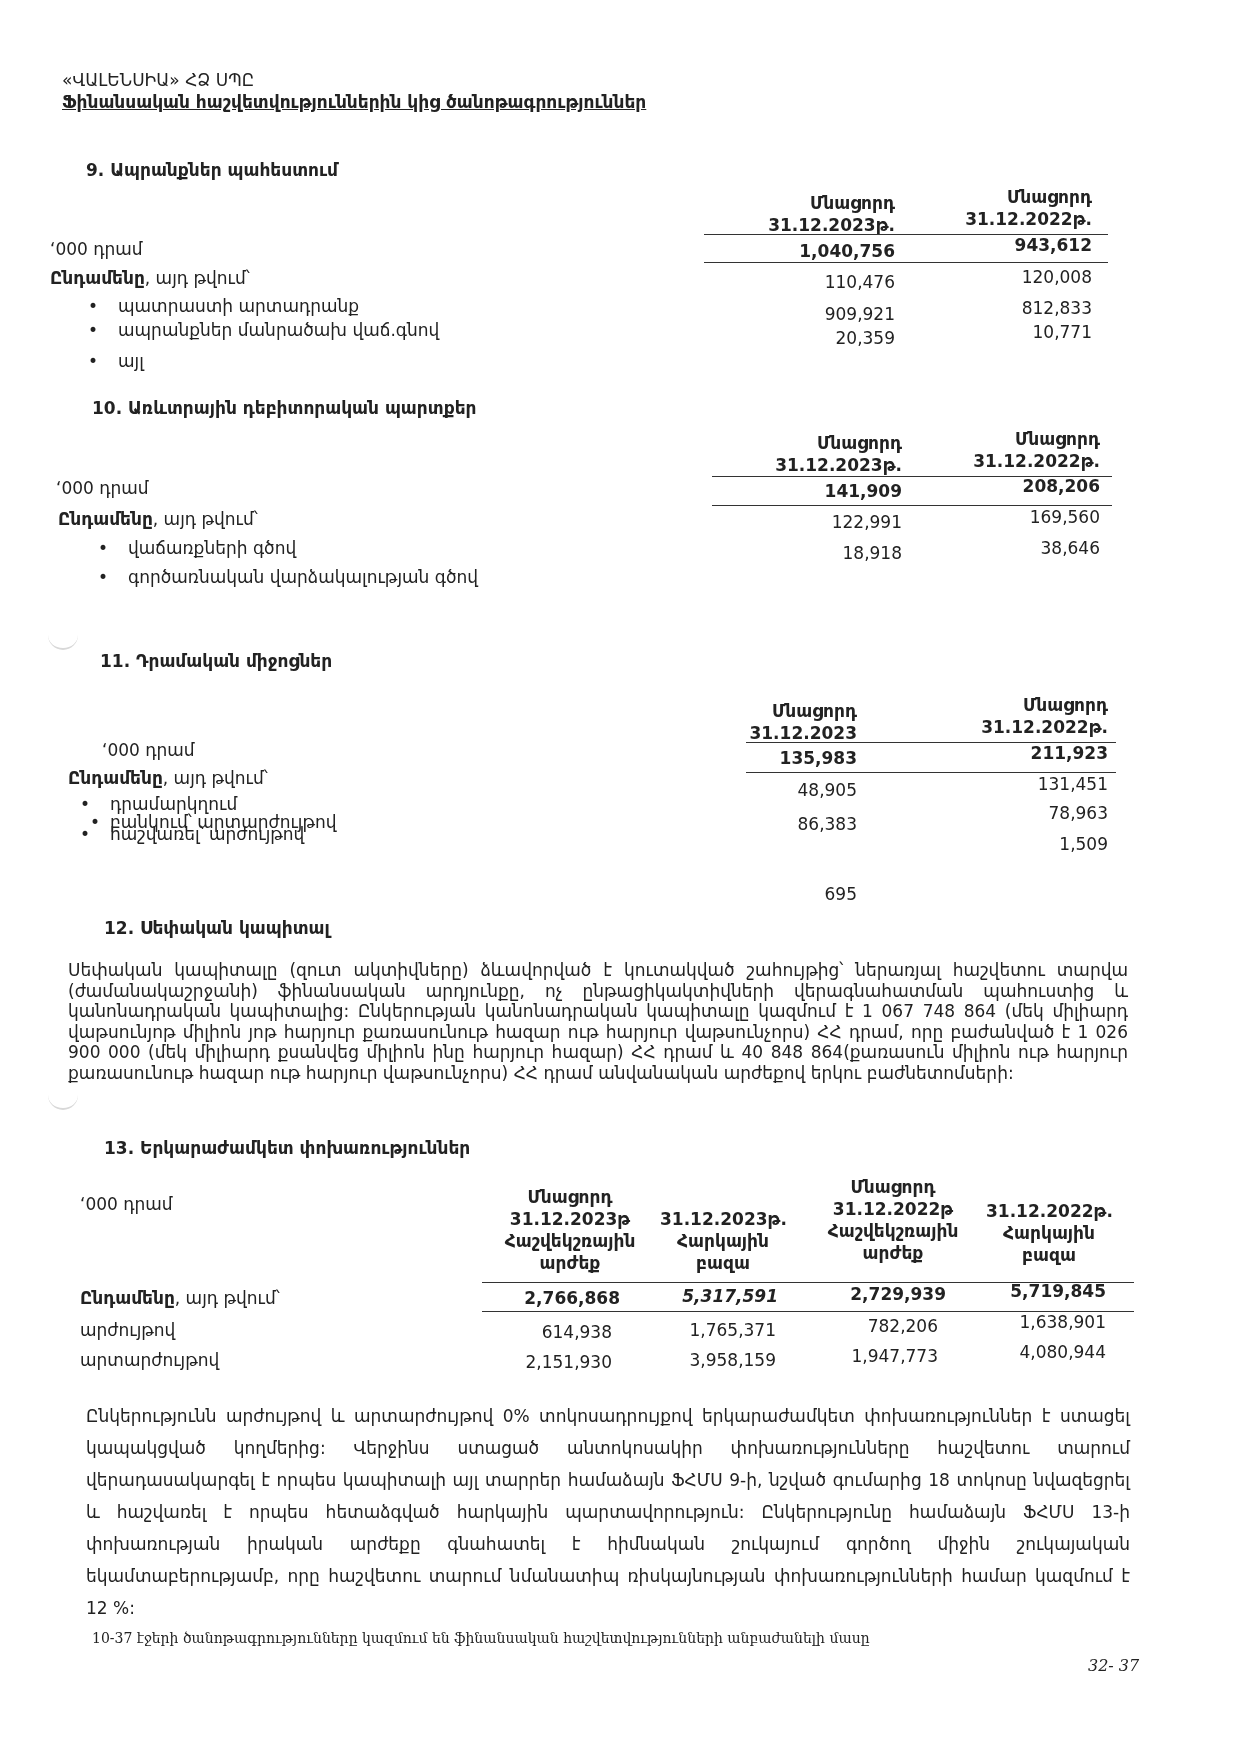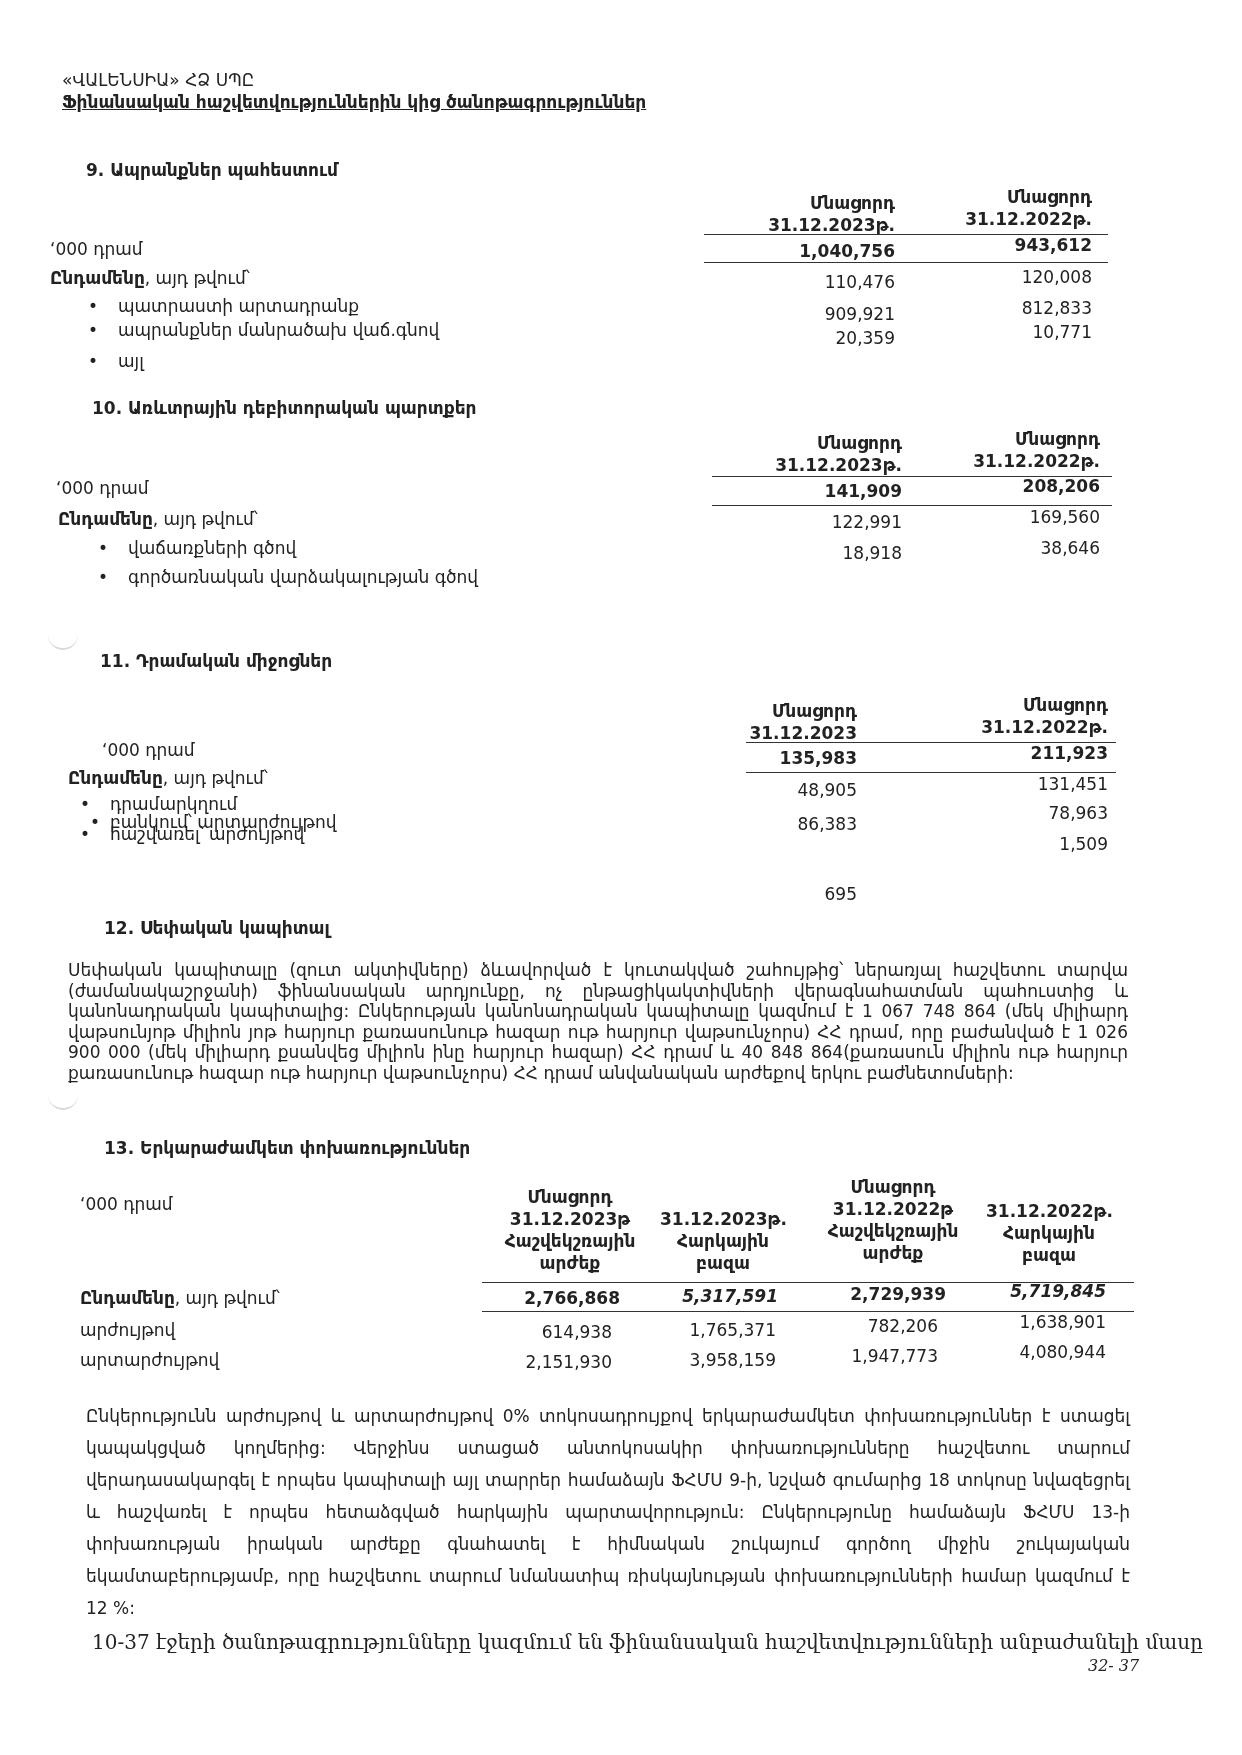--- a/index.html
+++ b/index.html
@@ -19,21 +19,21 @@
     .col-head { text-align: right; font-weight: bold; font-size: 17px; line-height: 22px; }
     .col-head.center { text-align: center; }
     .num { text-align: right; font-size: 17px; }
     .num.bold { font-weight: bold; }
     .rule { position: absolute; height: 0; border-top: 1.5px solid #333; }
     .para {
       position: absolute; font-size: 17px; line-height: 20px;
       text-align: justify; white-space: normal;
     }
     .para2 { line-height: 32px; }
-    .footer { left: 92px; top: 1630px; font-family: "DejaVu Serif", "Liberation Serif", serif; font-size: 20px; }
+    .footer { left: 92px; top: 1630px; font-family: "DejaVu Serif", "Liberation Serif", serif; font-size: 14px; }
     .pageno { left: 1088px; top: 1656px; font-family: "DejaVu Serif", "Liberation Serif", serif; font-style: italic; font-size: 16px; }
     .mark { position: absolute; left: 48px; width: 30px; height: 16px; border-bottom: 2px solid #d8d8d8; border-radius: 0 0 20px 20px; }
   </style>
 </head>
 <body>
 
 <div class="abs company">«ՎԱԼԵՆՍԻԱ» ՀՁ ՍՊԸ</div>
 <div class="abs subtitle">Ֆինանսական հաշվետվություններին կից ծանոթագրություններ</div>
 
 <div>
@@ -148,21 +148,21 @@
     <div>31.12.2022թ.</div>
     <div>Հարկային</div>
     <div>բազա</div>
   </div>
   <div class="rule" style="left:482px; top:1282px; width:652px;"></div>
 
   <div class="abs" style="left:80px; top:1288px;"><span class="bold">Ընդամենը</span><span>,  այդ թվում՝</span></div>
   <div class="abs num bold" style="left:500px; top:1288px; width:120px;">2,766,868</div>
   <div class="abs num bold" style="left:660px; top:1286px; width:118px;font-style:italic;">5,317,591</div>
   <div class="abs num bold" style="left:818px; top:1284px; width:128px;">2,729,939</div>
-  <div class="abs num bold" style="left:986px; top:1281px; width:120px;font-style:italic;">5,719,845</div>
+  <div class="abs num bold" style="left:986px; top:1281px; width:120px;">5,719,845</div>
   <div class="rule" style="left:482px; top:1311px; width:652px;"></div>
 
   <div class="abs" style="left:80px; top:1320px;">արժույթով</div>
   <div class="abs num" style="left:500px; top:1322px; width:112px;">614,938</div>
   <div class="abs num" style="left:660px; top:1320px; width:116px;">1,765,371</div>
   <div class="abs num" style="left:818px; top:1316px; width:120px;">782,206</div>
   <div class="abs num" style="left:986px; top:1312px; width:120px;">1,638,901</div>
 
   <div class="abs" style="left:80px; top:1350px;">արտարժույթով</div>
   <div class="abs num" style="left:500px; top:1352px; width:112px;text-align:right;">2,151,930</div>

